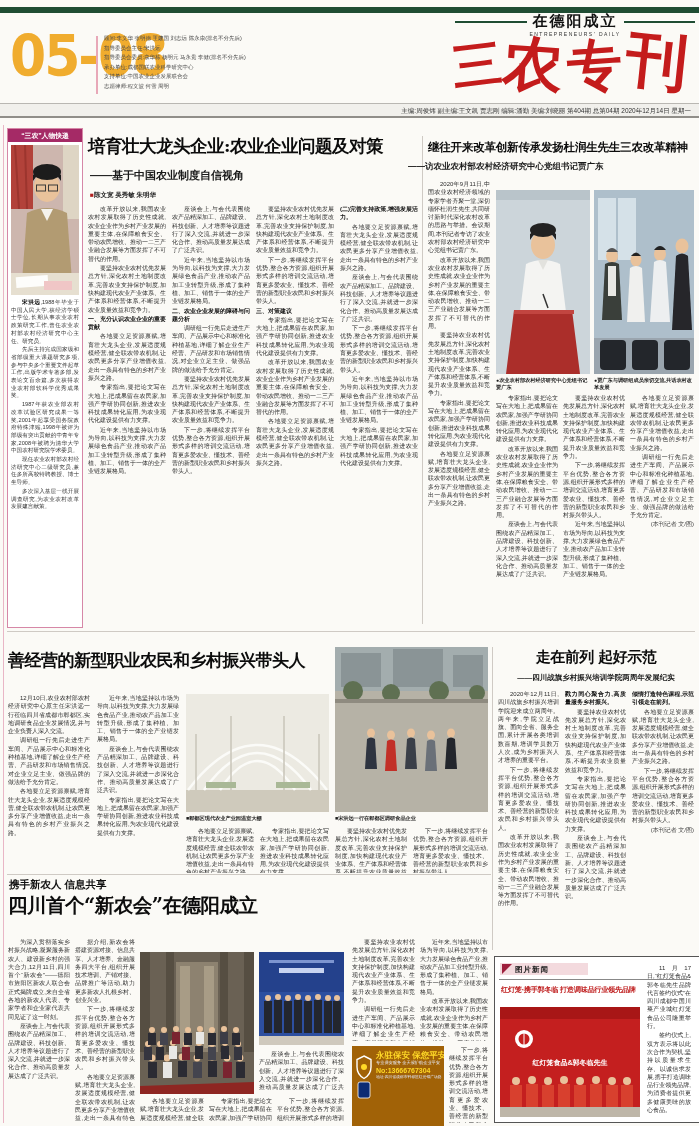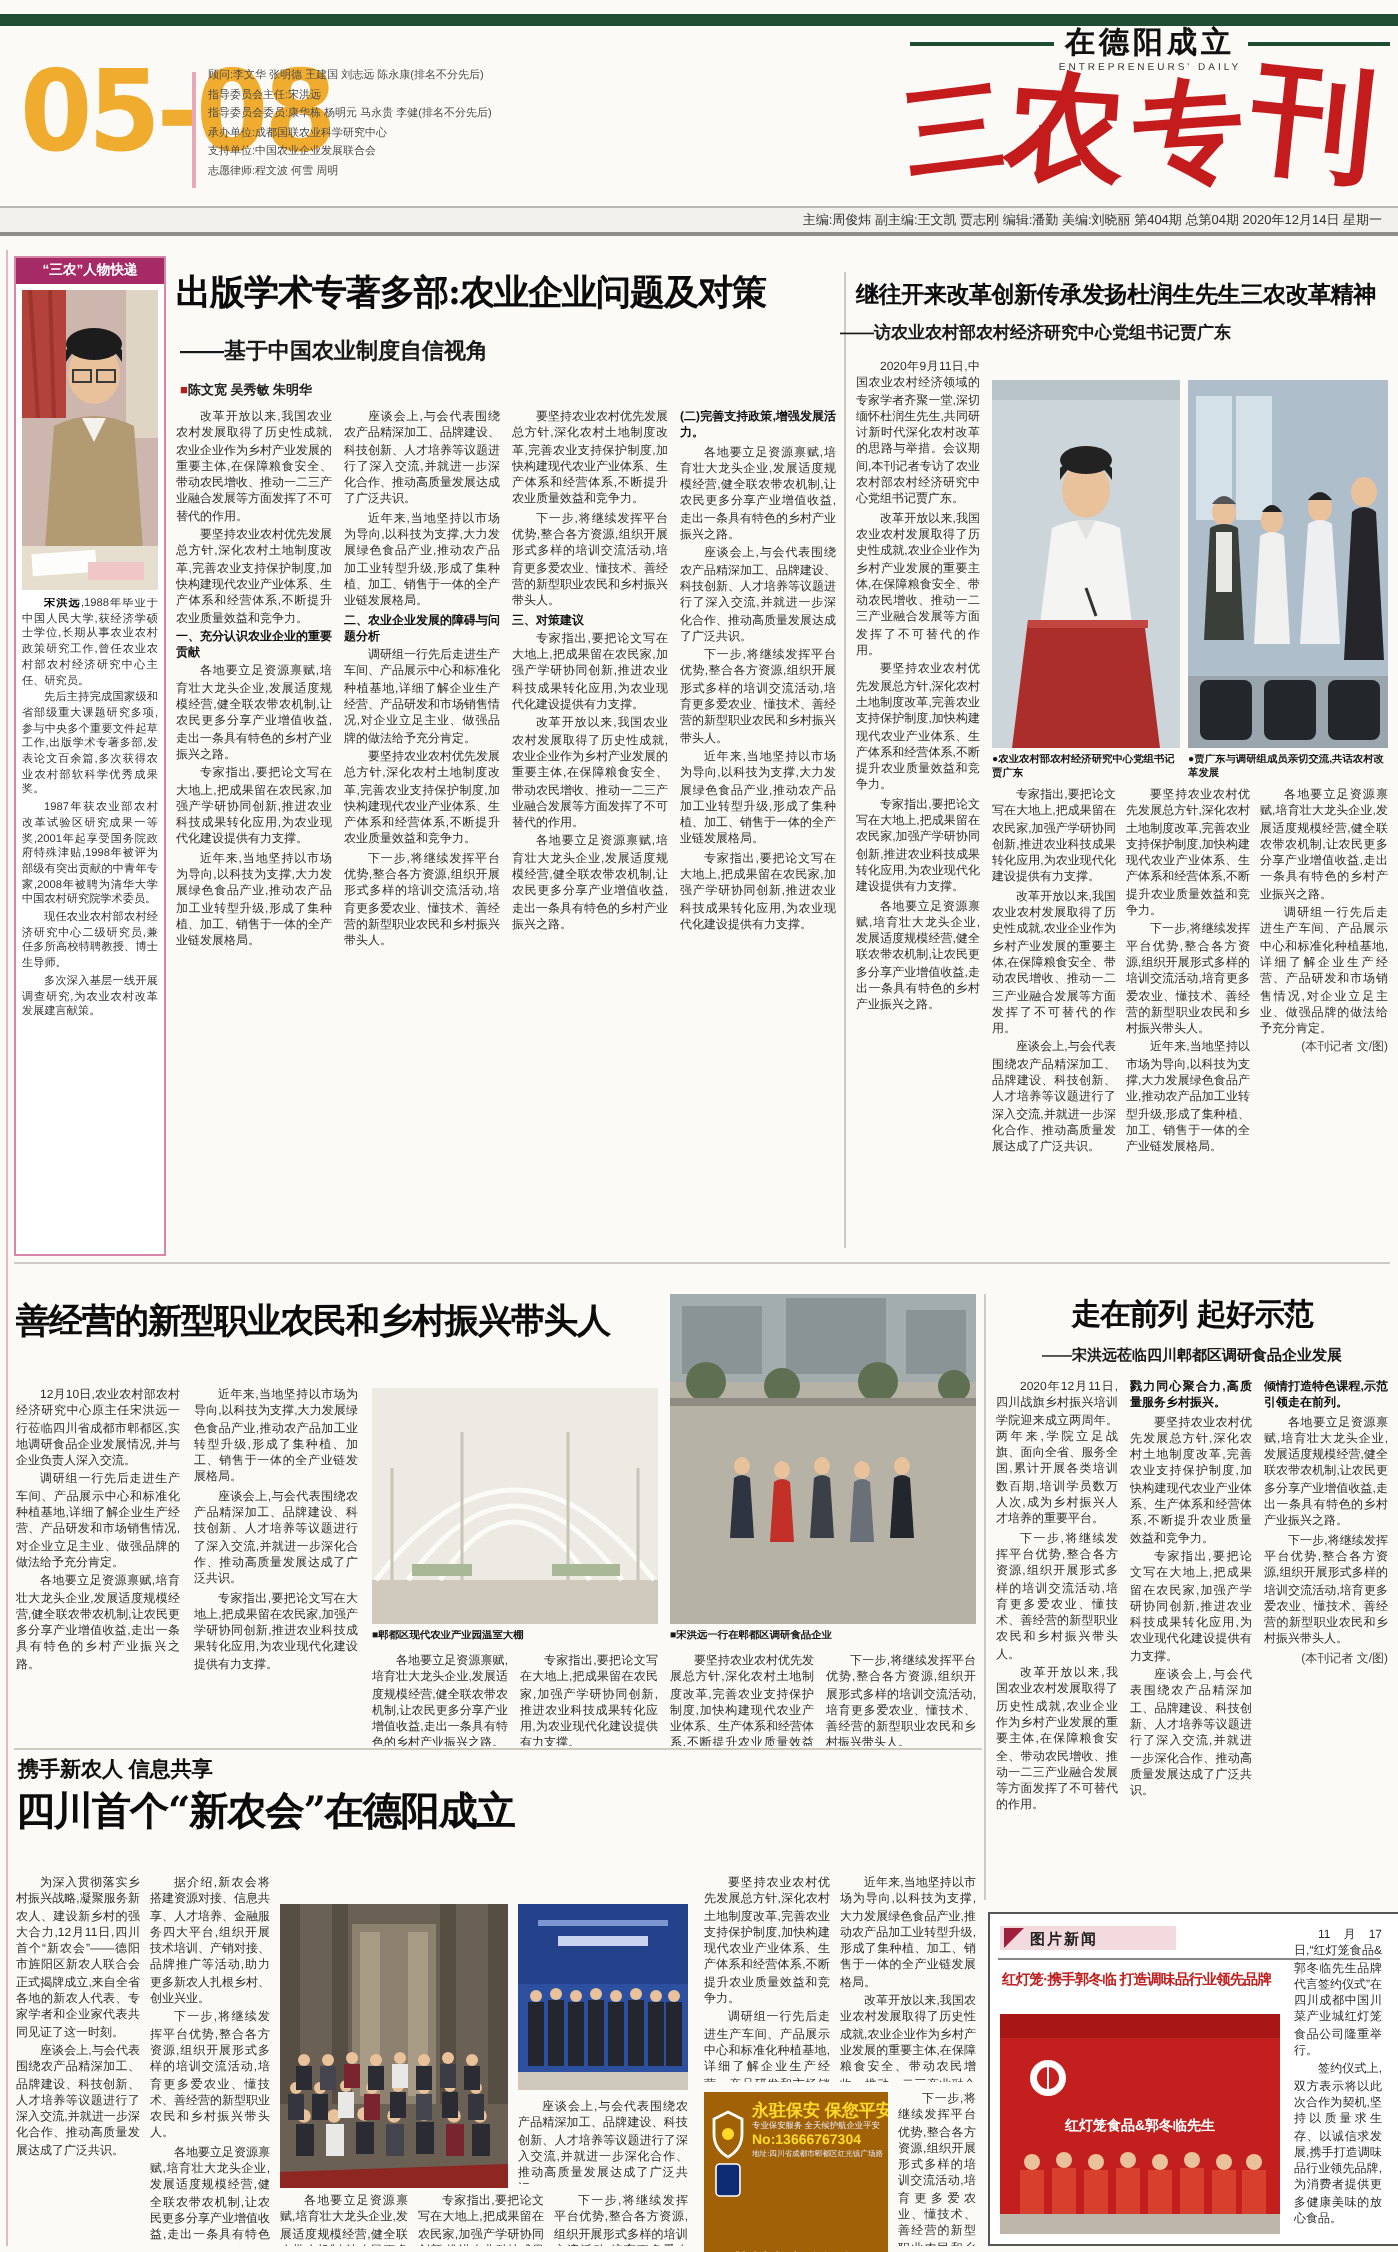--- a/index.html
+++ b/index.html
@@ -101,21 +101,21 @@
   </div>
   <div id="sidebar-bio">
     <p><b>宋洪远</b><span>,1988年毕业于中国人民大学,获经济学硕士学位,长期从事农业农村政策研究工作,曾任农业农村部农村经济研究中心主任、研究员。</span></p>
     <p>先后主持完成国家级和省部级重大课题研究多项,参与中央多个重要文件起草工作,出版学术专著多部,发表论文百余篇,多次获得农业农村部软科学优秀成果奖。</p>
     <p>1987年获农业部农村改革试验区研究成果一等奖,2001年起享受国务院政府特殊津贴,1998年被评为部级有突出贡献的中青年专家,2008年被聘为清华大学中国农村研究院学术委员。</p>
     <p>现任农业农村部农村经济研究中心二级研究员,兼任多所高校特聘教授、博士生导师。</p>
     <p>多次深入基层一线开展调查研究,为农业农村改革发展建言献策。</p>
   </div>
 </div>
 
-<div class="h-serif" style="left:88px;top:134px;font-size:17.5px">出版学术专著多部:农业企业问题及对策</div>
+<div class="h-serif" style="left:88px;top:134px;font-size:17.5px">培育壮大龙头企业:农业企业问题及对策</div>
 <div class="h-sub" style="left:90px;top:168px;font-size:11px">——基于中国农业制度自信视角</div>
 <div class="abs" style="left:90px;top:191px;font-size:6.5px;font-weight:bold"><span style="color:#b02020">■</span><span>陈文宽 吴秀敏 朱明华</span></div>
 
 <div class="col" style="left:88px;top:205px;width:78px;height:418px">
   <p>改革开放以来,我国农业农村发展取得了历史性成就,农业企业作为乡村产业发展的重要主体,在保障粮食安全、带动农民增收、推动一二三产业融合发展等方面发挥了不可替代的作用。</p>
   <p>要坚持农业农村优先发展总方针,深化农村土地制度改革,完善农业支持保护制度,加快构建现代农业产业体系、生产体系和经营体系,不断提升农业质量效益和竞争力。</p>
   <p class="bold">一、充分认识农业企业的重要贡献</p>
   <p>各地要立足资源禀赋,培育壮大龙头企业,发展适度规模经营,健全联农带农机制,让农民更多分享产业增值收益,走出一条具有特色的乡村产业振兴之路。</p>
   <p>专家指出,要把论文写在大地上,把成果留在农民家,加强产学研协同创新,推进农业科技成果转化应用,为农业现代化建设提供有力支撑。</p>
   <p>近年来,当地坚持以市场为导向,以科技为支撑,大力发展绿色食品产业,推动农产品加工业转型升级,形成了集种植、加工、销售于一体的全产业链发展格局。</p>
@@ -141,21 +141,21 @@
   <p>各地要立足资源禀赋,培育壮大龙头企业,发展适度规模经营,健全联农带农机制,让农民更多分享产业增值收益,走出一条具有特色的乡村产业振兴之路。</p>
   <p>座谈会上,与会代表围绕农产品精深加工、品牌建设、科技创新、人才培养等议题进行了深入交流,并就进一步深化合作、推动高质量发展达成了广泛共识。</p>
   <p>下一步,将继续发挥平台优势,整合各方资源,组织开展形式多样的培训交流活动,培育更多爱农业、懂技术、善经营的新型职业农民和乡村振兴带头人。</p>
   <p>近年来,当地坚持以市场为导向,以科技为支撑,大力发展绿色食品产业,推动农产品加工业转型升级,形成了集种植、加工、销售于一体的全产业链发展格局。</p>
   <p>专家指出,要把论文写在大地上,把成果留在农民家,加强产学研协同创新,推进农业科技成果转化应用,为农业现代化建设提供有力支撑。</p>
 </div>
 
 <div class="vrule" style="left:422px;top:136px;height:488px"></div>
 
 <div class="h-serif" style="left:428px;top:140px;font-size:11.5px;letter-spacing:-.2px">继往开来改革创新传承发扬杜润生先生三农改革精神</div>
-<div class="h-sub" style="left:420px;top:161px;font-size:8.5px">——访农业农村部农村经济研究中心党组书记贾广东</div>
+<div class="h-sub" style="left:408px;top:161px;font-size:8.5px">——访农业农村部农村经济研究中心党组书记贾广东</div>
 
 <div class="col" style="left:428px;top:180px;width:62px;height:442px">
   <p>2020年9月11日,中国农业农村经济领域的专家学者齐聚一堂,深切缅怀杜润生先生,共同研讨新时代深化农村改革的思路与举措。会议期间,本刊记者专访了农业农村部农村经济研究中心党组书记贾广东。</p>
   <p>改革开放以来,我国农业农村发展取得了历史性成就,农业企业作为乡村产业发展的重要主体,在保障粮食安全、带动农民增收、推动一二三产业融合发展等方面发挥了不可替代的作用。</p>
   <p>要坚持农业农村优先发展总方针,深化农村土地制度改革,完善农业支持保护制度,加快构建现代农业产业体系、生产体系和经营体系,不断提升农业质量效益和竞争力。</p>
   <p>专家指出,要把论文写在大地上,把成果留在农民家,加强产学研协同创新,推进农业科技成果转化应用,为农业现代化建设提供有力支撑。</p>
   <p>各地要立足资源禀赋,培育壮大龙头企业,发展适度规模经营,健全联农带农机制,让农民更多分享产业增值收益,走出一条具有特色的乡村产业振兴之路。</p>
 </div>
 
 <div class="ph" style="left:496px;top:190px;width:94px;height:184px">
@@ -292,21 +292,21 @@
 <div class="col" style="left:335px;top:827px;width:72px;height:46px">
     <p>要坚持农业农村优先发展总方针,深化农村土地制度改革,完善农业支持保护制度,加快构建现代农业产业体系、生产体系和经营体系,不断提升农业质量效益和竞争力。</p>
   </div>
 <div class="col" style="left:413px;top:827px;width:75px;height:46px">
     <p>下一步,将继续发挥平台优势,整合各方资源,组织开展形式多样的培训交流活动,培育更多爱农业、懂技术、善经营的新型职业农民和乡村振兴带头人。</p>
   </div>
 
 <div class="vrule" style="left:492px;top:647px;height:303px"></div>
 
 <div class="h-serif" style="left:498px;top:648px;width:196px;font-size:15px;text-align:center">走在前列 起好示范</div>
-<div class="h-sub" style="left:498px;top:673px;width:196px;font-size:7.5px;text-align:center">——宋洪远莅临四川郫都区调研食品企业发展</div>
+<div class="h-sub" style="left:498px;top:673px;width:196px;font-size:7.5px;text-align:center">——四川战旗乡村振兴培训学院两周年发展纪实</div>
 
 <div class="col" style="left:498px;top:690px;width:61px;height:262px">
   <p>2020年12月11日,四川战旗乡村振兴培训学院迎来成立两周年。两年来,学院立足战旗、面向全省、服务全国,累计开展各类培训数百期,培训学员数万人次,成为乡村振兴人才培养的重要平台。</p>
   <p>下一步,将继续发挥平台优势,整合各方资源,组织开展形式多样的培训交流活动,培育更多爱农业、懂技术、善经营的新型职业农民和乡村振兴带头人。</p>
   <p>改革开放以来,我国农业农村发展取得了历史性成就,农业企业作为乡村产业发展的重要主体,在保障粮食安全、带动农民增收、推动一二三产业融合发展等方面发挥了不可替代的作用。</p>
 </div>
 <div class="col" style="left:565px;top:690px;width:61px;height:262px">
   <p class="bold">戮力同心聚合力,高质量服务乡村振兴。</p>
   <p>要坚持农业农村优先发展总方针,深化农村土地制度改革,完善农业支持保护制度,加快构建现代农业产业体系、生产体系和经营体系,不断提升农业质量效益和竞争力。</p>
   <p>专家指出,要把论文写在大地上,把成果留在农民家,加强产学研协同创新,推进农业科技成果转化应用,为农业现代化建设提供有力支撑。</p>

